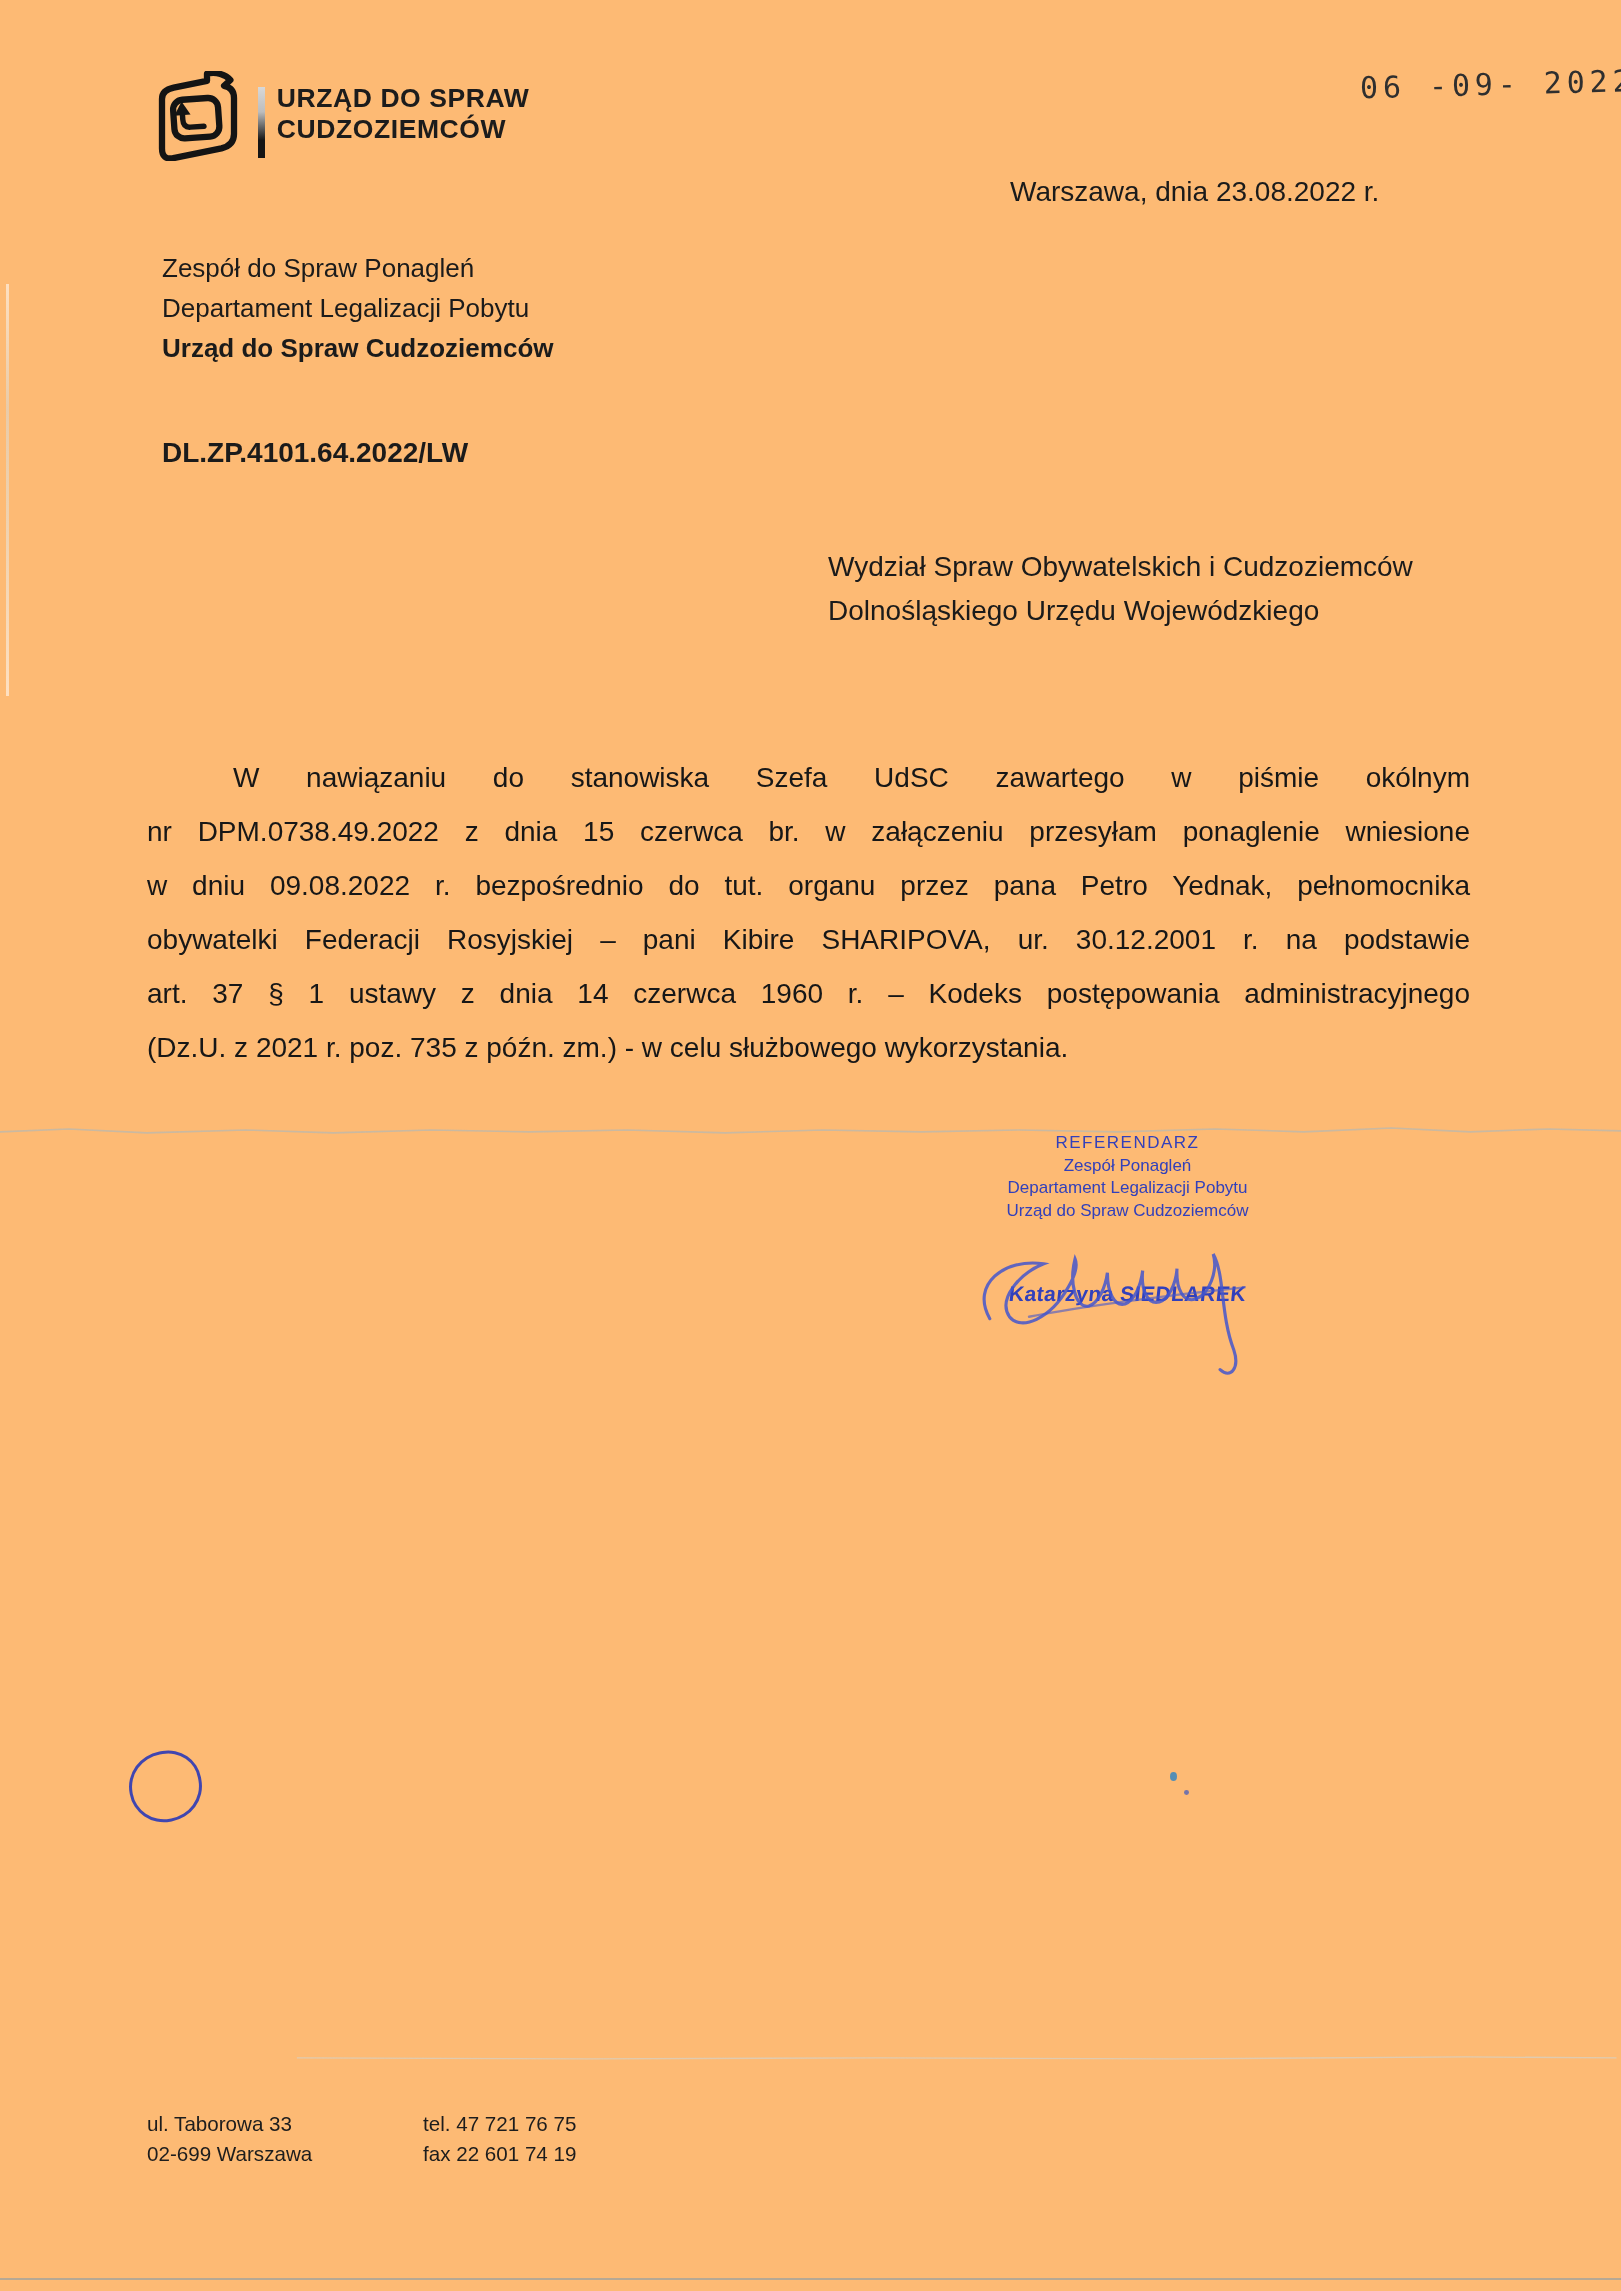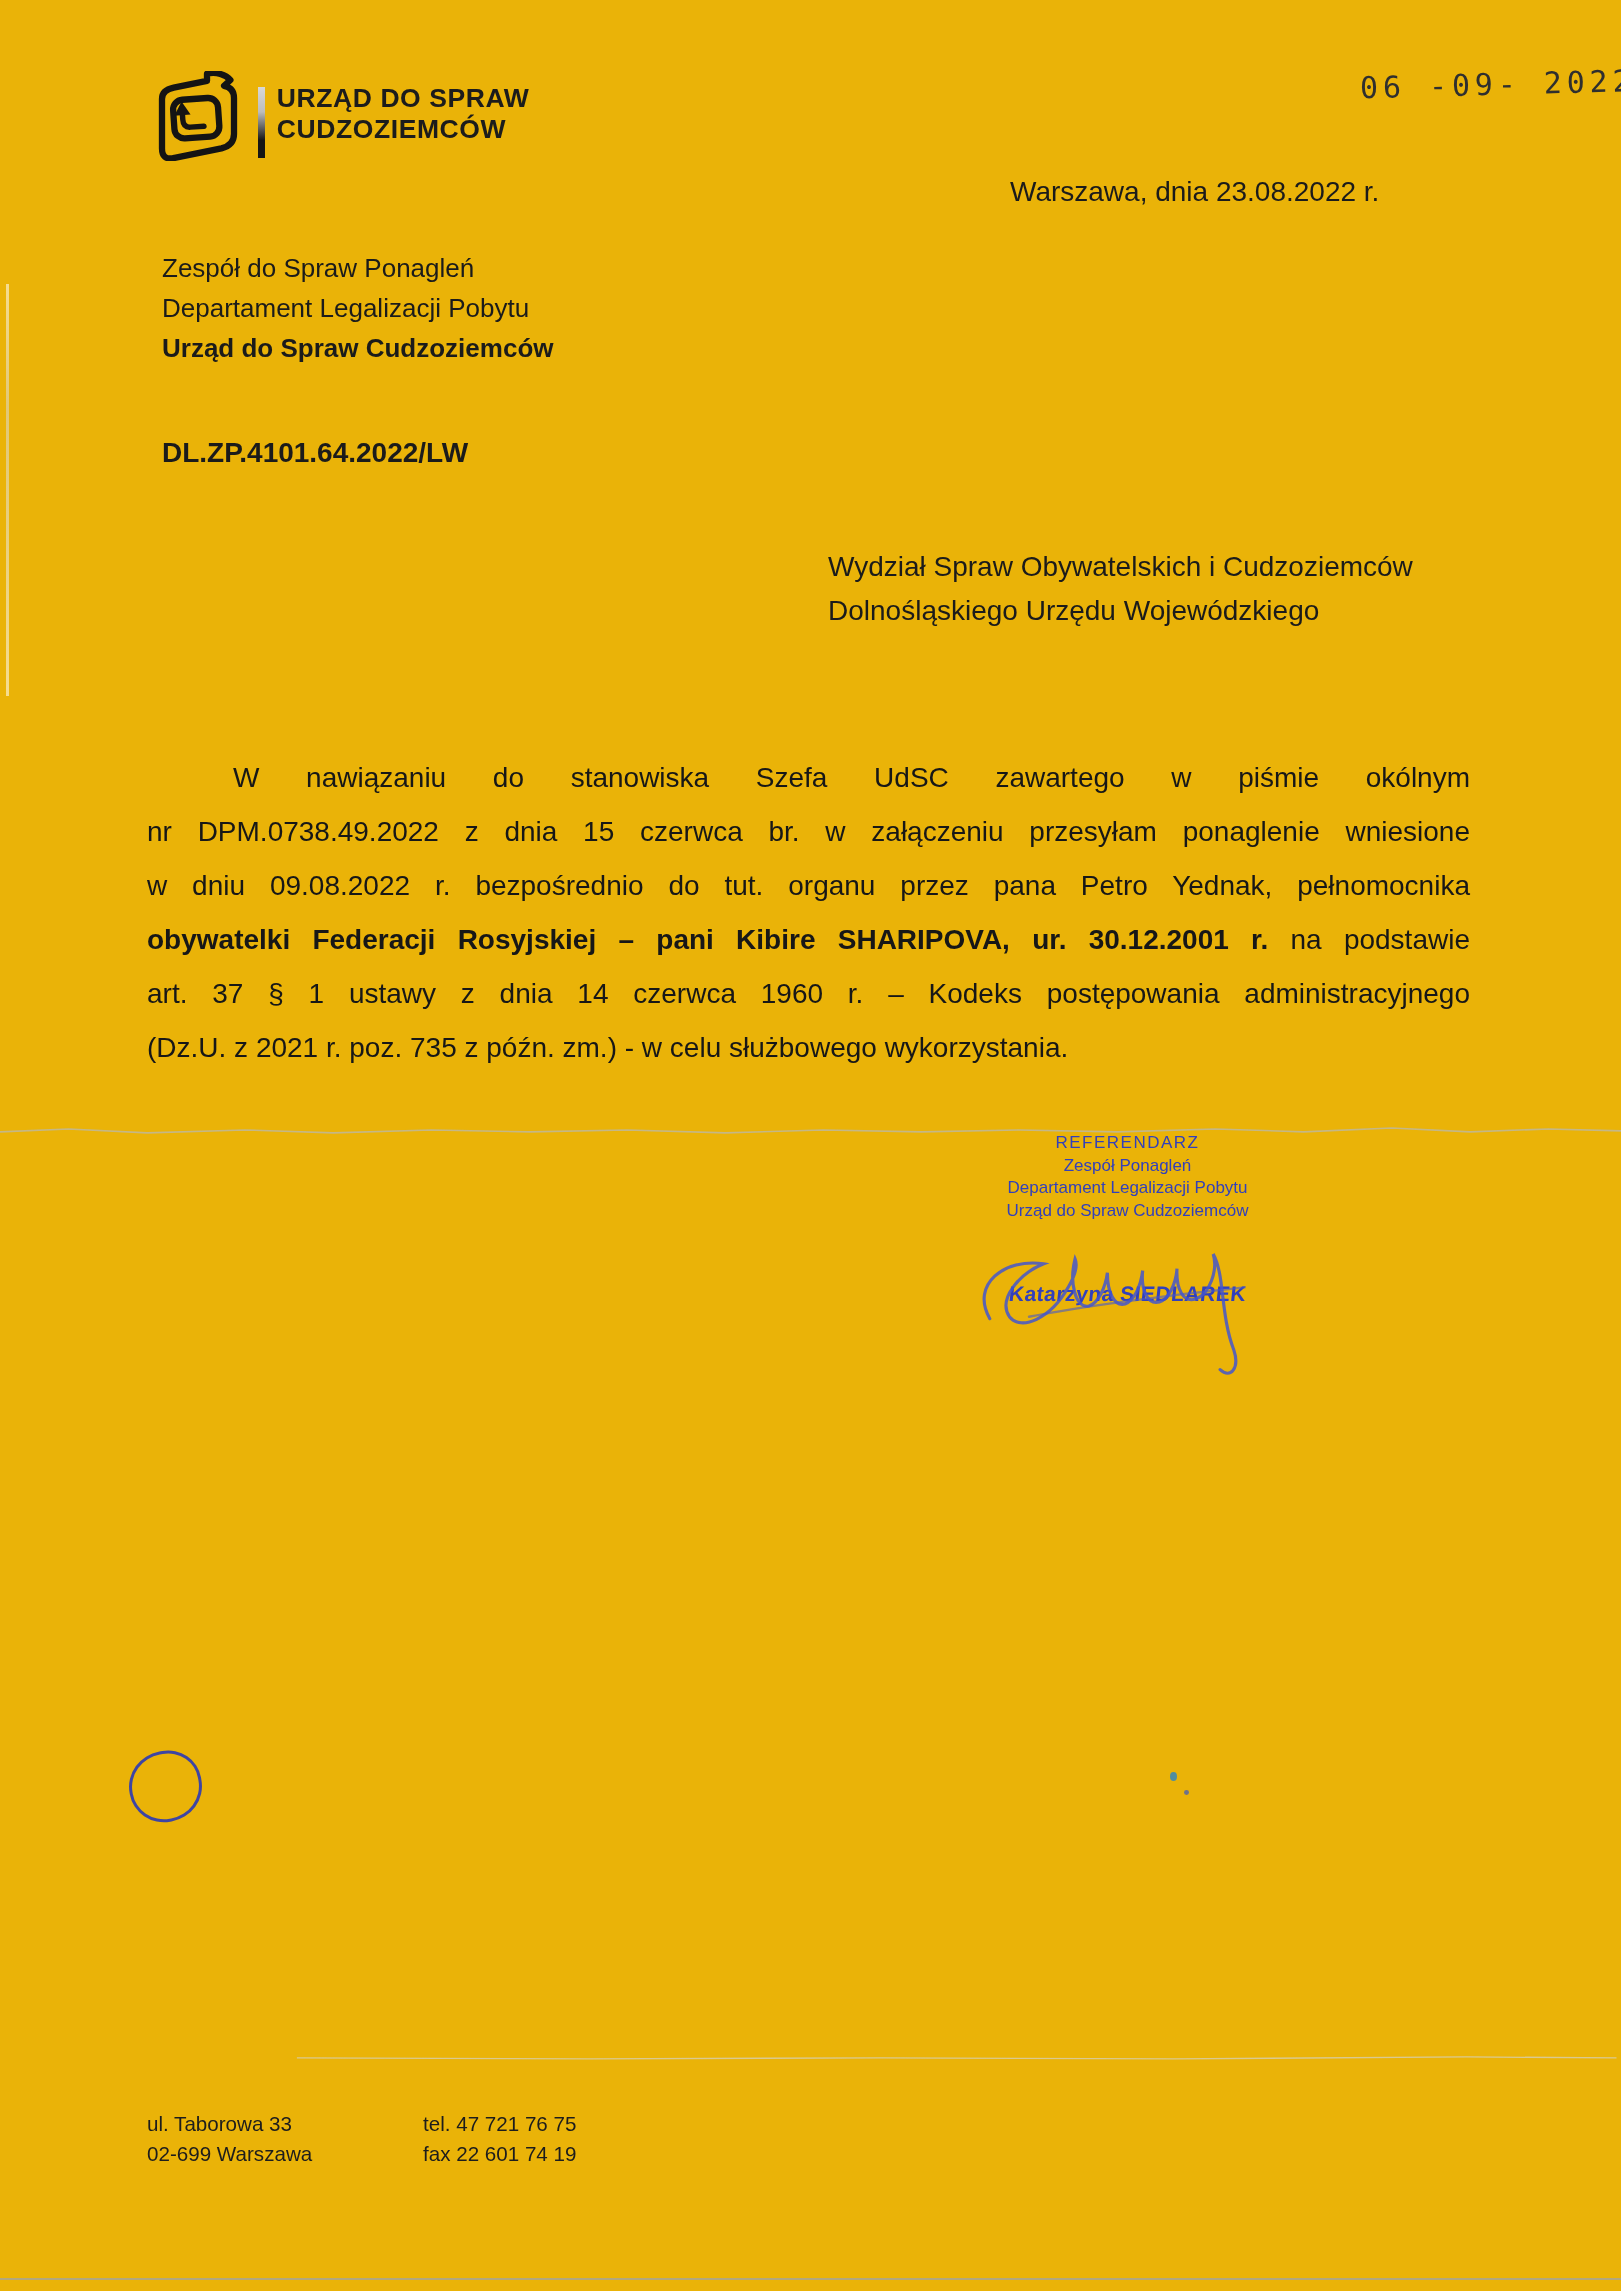--- a/index.html
+++ b/index.html
@@ -1,20 +1,20 @@
 <!DOCTYPE html>
 <html lang="pl"><head>
 <meta charset="utf-8">
 <style>
   html,body{margin:0;padding:0;background:#e8e8e8;}
   .page{
     position:relative;
     width:1621px;height:2292px;
     margin:0 auto;
-    background:#eab308;
+    background:#fdba74;
     font-family:"Liberation Sans", sans-serif;
     color:#1b1b1b;
     overflow:hidden;
   }
   .abs{position:absolute;}
 
   
   .logo-wrap{left:140px;top:71px;display:flex;align-items:flex-start;}
   .logo-icon{width:116px;height:90px;}
   .logo-bar{width:6.9px;height:71px;margin:15.7px 0 0 2px;
@@ -34,21 +34,21 @@
 
   .reference{left:162px;top:437px;font-size:28px;font-weight:bold;}
 
   .recipient{left:828px;top:545px;font-size:28px;line-height:44px;}
 
   
   .body-text{left:147px;top:751px;width:1323px;font-size:28px;line-height:54px;color:#171717;}
   .bline{white-space:normal;}
   .jline{text-align:justify;text-align-last:justify;}
   .indent{padding-left:86px;}
-  .bline b{font-weight:bold;}
+  .bline b{font-weight:normal;}
 
   
   .crease{left:0;}
   .edge-streak{left:5.9px;top:284px;width:2.9px;height:412px;
     background:linear-gradient(#fff, #d9d9d3 30%, #e6e6e0 60%, #fff);opacity:.55;}
 
   
   .stamp{left:963px;top:1132px;width:329px;text-align:center;
     color:#3240bb;font-size:17px;line-height:22.5px;}
   .stamp .stamp-title{letter-spacing:1.5px;}

